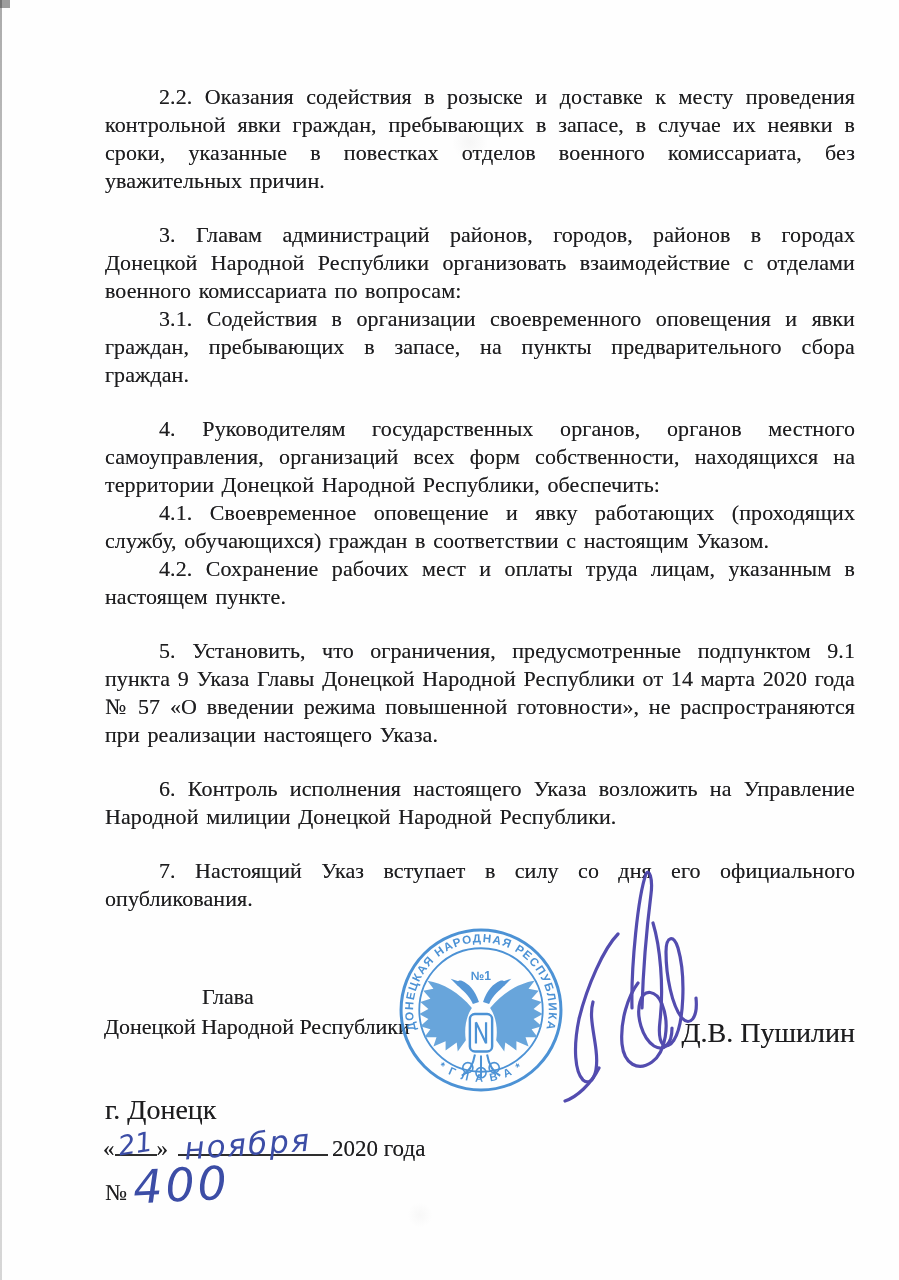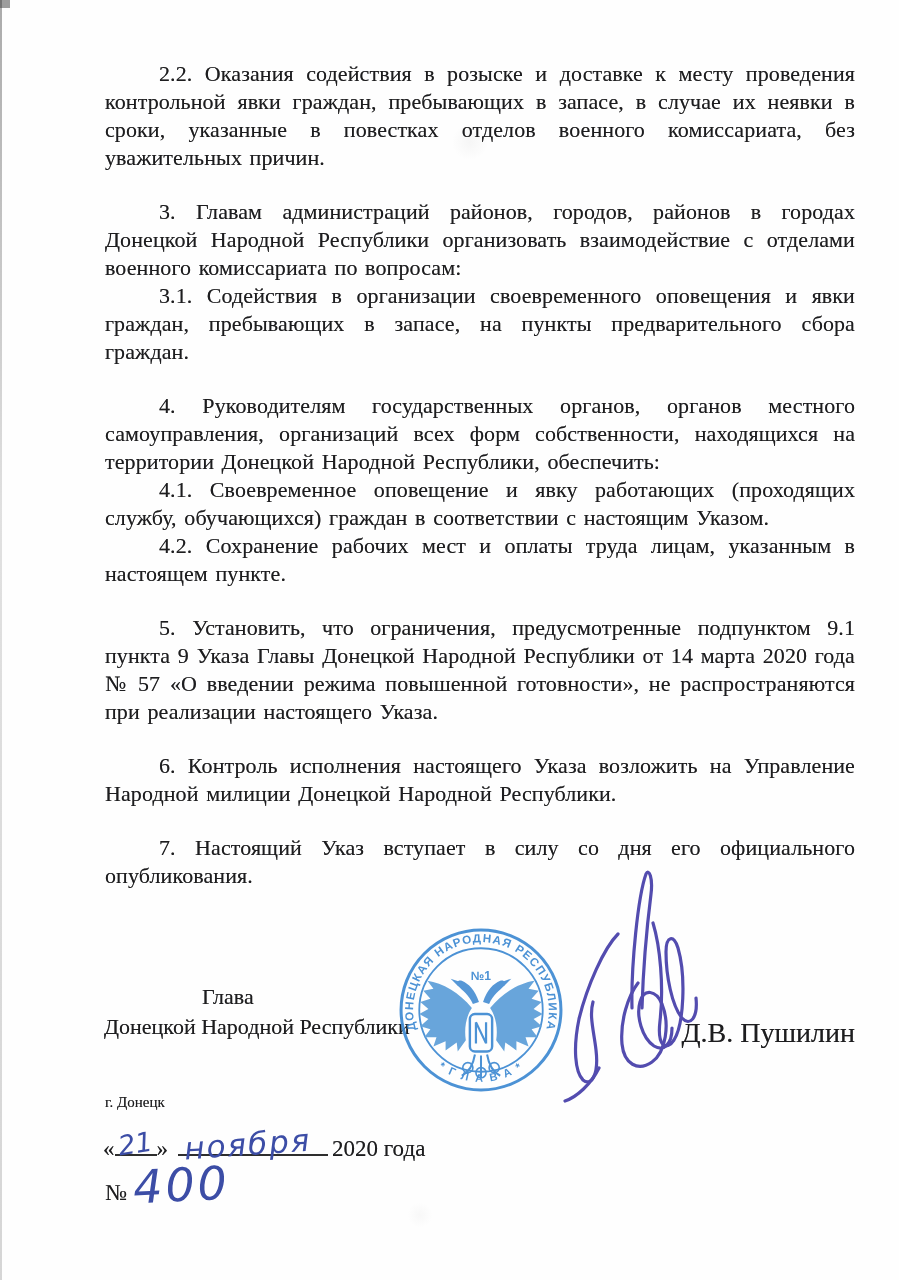--- a/index.html
+++ b/index.html
@@ -10,34 +10,34 @@
       radial-gradient(circle 20px at 985px 210px, rgba(90,90,90,0.05), transparent 70%),
       radial-gradient(circle 18px at 420px 1215px, rgba(90,90,90,0.04), transparent 70%),
       #fefefe;
     font-family:"Liberation Serif","DejaVu Serif",serif;
     color:#1d1d1f;
   }
   .scan-edge{position:absolute;left:0;top:0;width:2px;height:100%;
     background:linear-gradient(180deg, rgba(70,70,70,0.45), rgba(120,120,120,0.22) 40%, rgba(120,120,120,0.3));}
   .scan-corner{position:absolute;left:0;top:0;width:10px;height:8px;background:rgba(60,60,60,0.5);}
 
-  .textblock{position:absolute;left:105px;top:60px;width:750px;}
+  .textblock{position:absolute;left:105px;top:83px;width:750px;}
   .para{
     margin:0;font-size:22px;line-height:28px;text-align:justify;
     text-indent:54px;letter-spacing:0.1px;word-spacing:2px;
     text-shadow:0 0 0.5px rgba(20,20,20,0.55);
   }
   .para.gap{margin-top:26px;}
 
   .signoff{position:absolute;left:104px;top:982px;font-size:22px;line-height:30px;
     text-shadow:0 0 0.5px rgba(20,20,20,0.55);}
   .signoff .l1{padding-left:98px;}
   .signer{position:absolute;right:44px;top:1017px;font-size:28px;
     text-shadow:0 0 0.5px rgba(20,20,20,0.55);}
-  .place{position:absolute;left:105px;top:1094px;font-size:15px;
+  .place{position:absolute;left:105px;top:1094px;font-size:28px;
     text-shadow:0 0 0.5px rgba(20,20,20,0.55);}
 
   .dateline{position:absolute;left:103px;top:1128px;font-size:23px;white-space:nowrap;
     text-shadow:0 0 0.5px rgba(20,20,20,0.55);}
   .slot{position:relative;display:inline-block;border-bottom:2px solid #2e2e2e;}
   .day-slot{width:42px;height:26px;}
   .month-slot{width:150px;height:26px;margin-left:10px;}
   .year{margin-left:4px;}
 
   .hand{font-family:"DejaVu Sans",sans-serif;font-style:italic;color:#3c4da6;

